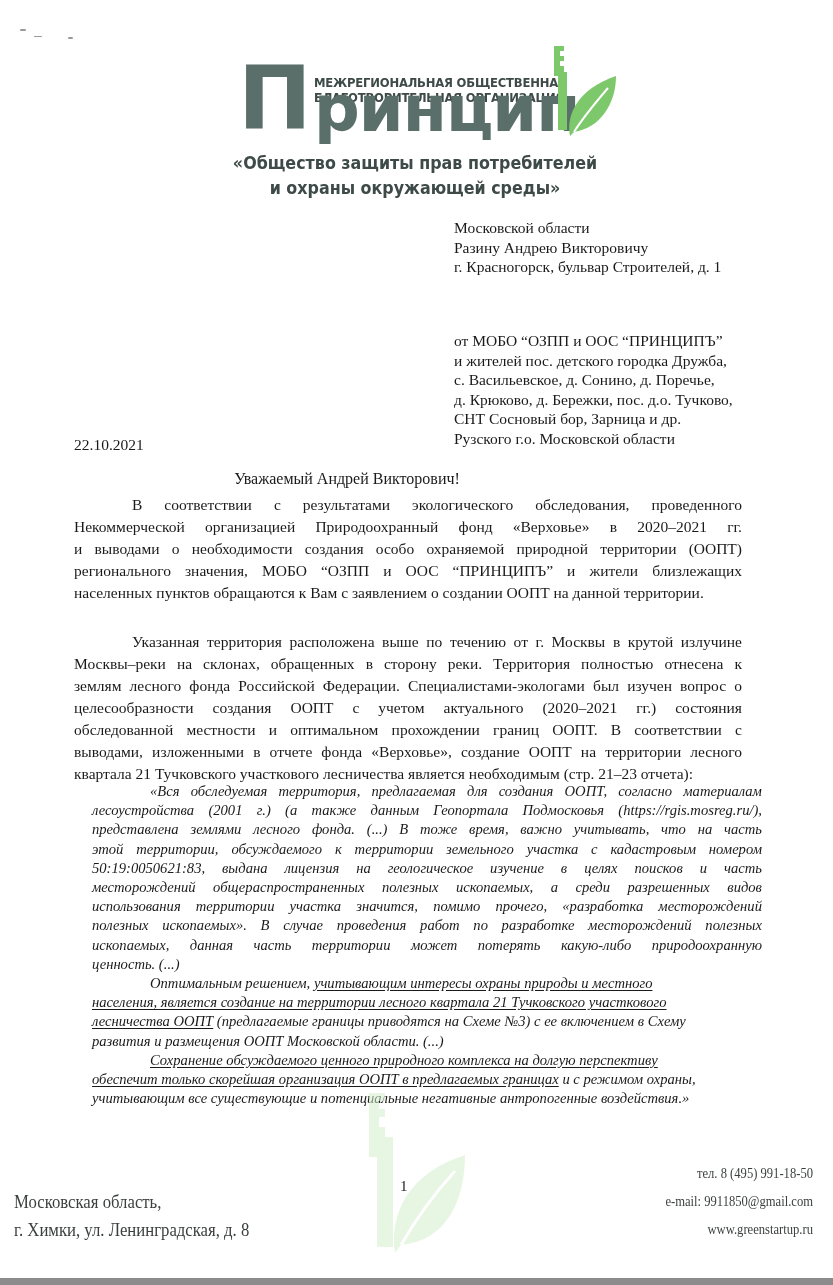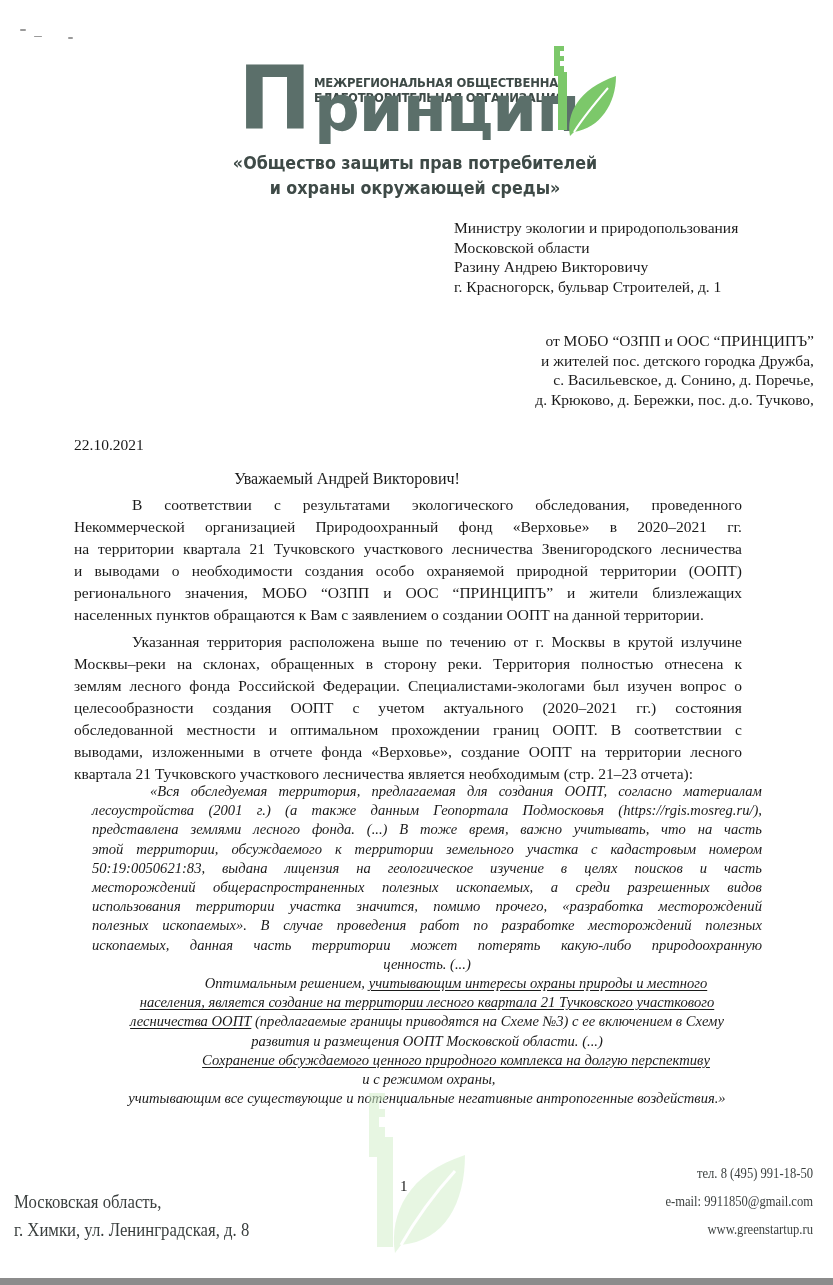--- a/index.html
+++ b/index.html
@@ -51,21 +51,21 @@
     text-align: justify; text-align-last: left;
   }
   .para .line { display: block; text-align: justify; text-align-last: justify; white-space: nowrap; }
   .para .line.last { text-align-last: left; }
   .indent { padding-left: 58px; }
 
   .quote {
     position: absolute; left: 72px; width: 670px; font-style: italic; font-size: 14.6px; line-height: 19.2px; margin-left: 20px;
   }
   .quote .line { display: flex; justify-content: space-between; white-space: nowrap; }
-  .quote .line.last { justify-content: center; }
+  .quote .line.last { justify-content: flex-start; }
   .u { text-decoration: underline; text-underline-offset: 2px; }
 
   
   .watermark { position: absolute; left: 365px; top: 1093px; opacity: 0.55; }
 
   .page-num { position: absolute; left: 400px; top: 1178px; font-size: 15px; }
 
   .footer-left {
     position: absolute; left: 14px; top: 1188px; font-size: 19px; line-height: 28px; color: #3a3f3e;
     transform: scaleX(0.88); transform-origin: left top;
@@ -100,41 +100,41 @@
       <path d="M24 88 C 34 72, 46 58, 58 44" stroke="#ffffff" stroke-width="2" fill="none"></path>
     </svg>
   </div>
 
   <div class="motto">
     <div>«Общество защиты прав потребителей</div>
     <div>и охраны окружающей среды»</div>
   </div>
 
   <div class="addr" style="top:218px;">
-    <div>Министру экологии и природопользования</div>
     <div>Московской области</div>
     <div>Разину Андрею Викторовичу</div>
     <div>г. Красногорск, бульвар Строителей, д. 1</div>
   </div>
 
-  <div class="addr" style="top:331px;text-align:right;">
+  <div class="addr" style="top:331px;">
     <div>от МОБО “ОЗПП и ООС “ПРИНЦИПЪ”</div>
     <div>и жителей пос. детского городка Дружба,</div>
     <div>с. Васильевское, д. Сонино, д. Поречье,</div>
     <div>д. Крюково, д. Бережки, пос. д.о. Тучково,</div>
+    <div>СНТ Сосновый бор, Зарница и др.</div>
+    <div>Рузского г.о. Московской области</div>
   </div>
 
   <div class="date">22.10.2021</div>
 
   <div class="greeting">Уважаемый Андрей Викторович!</div>
 
   <div class="para" style="top:494px;">
     <span class="line indent">В соответствии с результатами экологического обследования, проведенного</span>
     <span class="line">Некоммерческой организацией Природоохранный фонд «Верховье» в 2020–2021 гг.</span>
-    <span class="line">на территории квартала 21 Тучковского участкового лесничества Звенигородского лесничества</span>
     <span class="line">и выводами о необходимости создания особо охраняемой природной территории (ООПТ)</span>
     <span class="line">регионального значения, МОБО “ОЗПП и ООС “ПРИНЦИПЪ” и жители близлежащих</span>
     <span class="line last">населенных пунктов обращаются к Вам с заявлением о создании ООПТ на данной территории.</span>
   </div>
 
   <div class="para" style="top:631px;">
     <span class="line indent">Указанная территория расположена выше по течению от г. Москвы в крутой излучине</span>
     <span class="line">Москвы–реки на склонах, обращенных в сторону реки. Территория полностью отнесена к</span>
     <span class="line">землям лесного фонда Российской Федерации. Специалистами-экологами был изучен вопрос о</span>
     <span class="line">целесообразности создания ООПТ с учетом актуального (2020–2021 гг.) состояния</span>
@@ -264,20 +264,21 @@
         <span style="white-space:pre"> (предлагаемые границы приводятся на Схеме №3) с ее включением в Схему</span>
     </div>
     <div class="line last">
         <span>развития и размещения ООПТ Московской области. (...)</span>
       </div>
 
     <div class="line last indent">
         <span class="u">Сохранение обсуждаемого ценного природного комплекса на долгую перспективу</span>
       </div>
     <div class="line last">
+      <span class="u">обеспечит только скорейшая организация ООПТ в предлагаемых границах</span>
         <span style="white-space:pre"> и с режимом охраны,</span>
     </div>
     <div class="line last">
         <span>учитывающим все существующие и потенциальные негативные антропогенные воздействия.»</span>
       </div>
   </div>
 
   <svg class="watermark" width="110" height="170" viewBox="0 0 110 170">
     <path d="M4 0 h16 v8 h-6 v8 h6 v8 h-6 v10 h6 v10 h8 v110 h-16 v-90 h-8 z" fill="#d4f0cc"></path>
     <path d="M30 160 C 24 120, 44 80, 100 62 C 100 110, 80 148, 36 152 Z" fill="#d4f0cc"></path>

